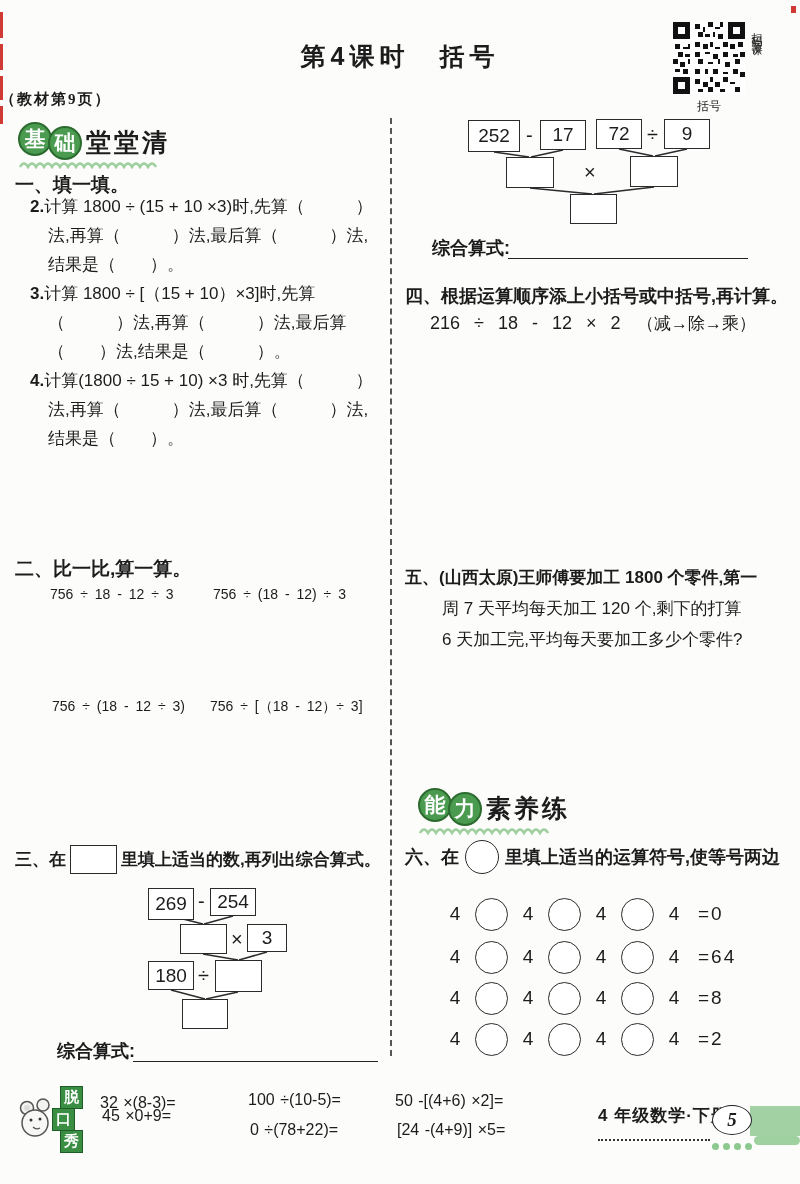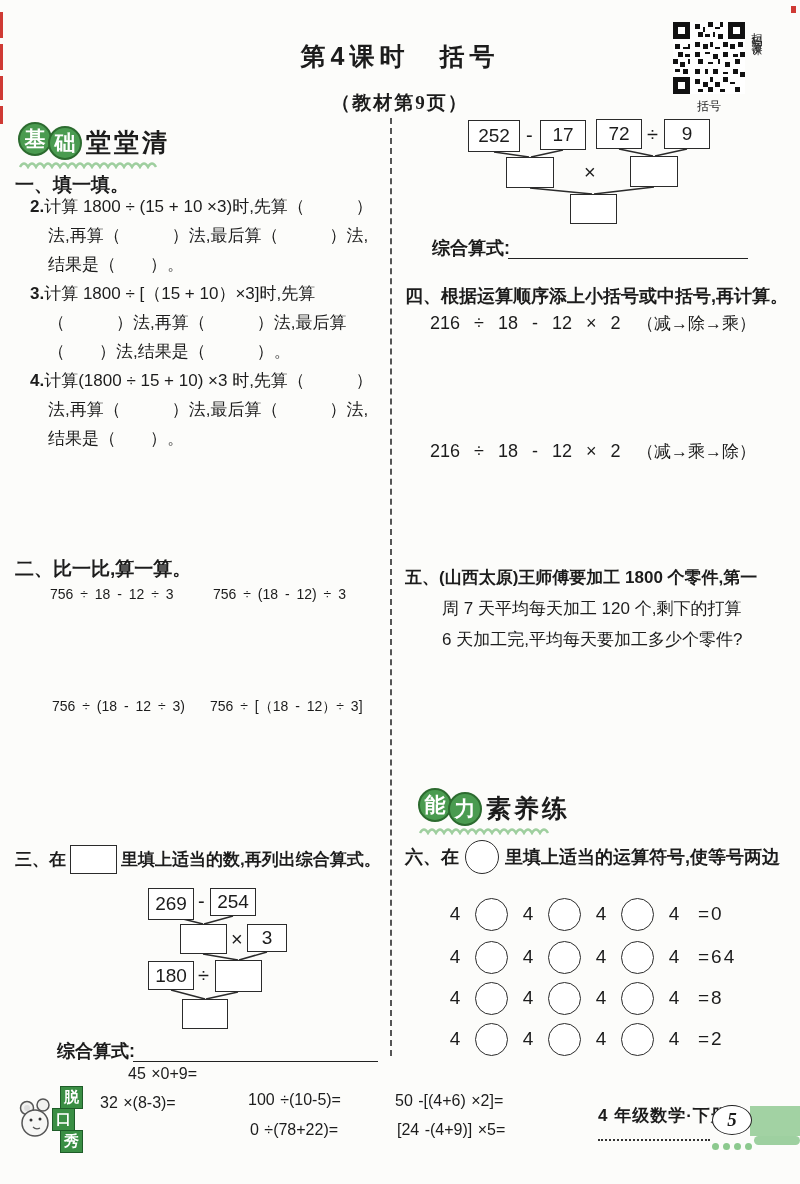--- a/index.html
+++ b/index.html
@@ -3,21 +3,21 @@
 <meta charset="utf-8">
 <style>
   html,body{margin:0;padding:0;background:#e8e8e6;}
   .page{position:relative;width:800px;height:1184px;background:#fcfcfa;overflow:hidden;
         font-family:"Liberation Sans","DejaVu Sans",sans-serif;color:#1c1c1c;margin:0 auto;}
   .abs{position:absolute;}
   .serif{font-family:"Liberation Serif","DejaVu Serif",serif;}
   .bold{font-weight:bold;}
   
   .page-title{left:0;top:40px;width:100%;text-align:center;font-size:25px;font-weight:bold;letter-spacing:5px;}
-  .page-subtitle{left:0;top:90px;width:100%;text-align:center;font-size:19px;font-weight:600;letter-spacing:2px;}
+  .page-subtitle{left:0;top:90px;width:100%;font-size:15px;font-weight:600;letter-spacing:2px;}
   
   .qr-wrap{left:673px;top:22px;width:110px;height:100px;}
   .qr-label{position:absolute;left:76px;top:2px;writing-mode:vertical-rl;font-size:11px;letter-spacing:3px;}
   .qr-caption{position:absolute;left:0;top:76px;width:72px;text-align:center;font-size:12px;}
   
   .redmark{width:3px;background:#cf3a34;left:0;}
   .reddot{left:791px;top:6px;width:5px;height:7px;background:#cf3a34;}
   
   .divider{left:390px;top:118px;height:938px;width:0;border-left:2px dashed #555;}
   
@@ -222,24 +222,20 @@
     <div class="flowbox" style="left:115px;top:81px;width:47px;height:30px;"></div>
   </div>
   <div class="abs lbl" style="left:432px;top:236px;">综合算式:</div>
   <div class="abs uline" style="left:508px;top:239px;width:240px;height:19px;"></div>
 
   <div class="abs sec-title" style="left:405px;top:284px;font-size:18px;white-space:nowrap;">四、根据运算顺序添上小括号或中括号,再计算。</div>
   <div class="abs" style="left:430px;top:312px;">
     <span class="p-expr">216 ÷ 18 - 12 × 2</span>
     <span class="p-hint">（减→除→乘）</span>
   </div>
-  <div class="abs" style="left:430px;top:440px;">
-    <span class="p-expr">216 ÷ 18 - 12 × 2</span>
-    <span class="p-hint">（减→乘→除）</span>
-  </div>
 
   <div class="abs" style="left:405px;top:562px;width:390px;">
     <div class="s5line bold" style="font-weight:bold;">五、(山西太原)王师傅要加工 1800 个零件,第一</div>
     <div class="s5line indent">周 7 天平均每天加工 120 个,剩下的打算</div>
     <div class="s5line indent">6 天加工完,平均每天要加工多少个零件?</div>
   </div>
 
   <div class="abs badge" style="left:418px;top:788px;">
     <div class="circ">能</div>
     <div class="circ circ2">力</div>
@@ -305,21 +301,21 @@
       <circle cx="15" cy="22" r="1.5" fill="#333"></circle>
       <circle cx="24" cy="21" r="1.5" fill="#333"></circle>
       <path d="M17 29 q3 3 7 1" stroke="#555" stroke-width="1.2" fill="none"></path>
     </svg>
     <div class="ts-square" style="left:44px;top:0;">脱</div>
     <div class="ts-square" style="left:36px;top:22px;">口</div>
     <div class="ts-square" style="left:44px;top:44px;">秀</div>
   </div>
 
   <div class="abs beq" style="left:100px;top:1094px;">32 ×(8-3)=</div>
-  <div class="abs beq" style="left:102px;top:1065px;margin-left:26px;">45 ×0+9=</div>
+  <div class="abs beq" style="left:102px;top:1107px;">45 ×0+9=</div>
   <div class="abs beq" style="left:248px;top:1091px;">100 ÷(10-5)=</div>
   <div class="abs beq" style="left:250px;top:1121px;">0 ÷(78+22)=</div>
   <div class="abs beq" style="left:395px;top:1092px;">50 -[(4+6) ×2]=</div>
   <div class="abs beq" style="left:397px;top:1121px;">[24 -(4+9)] ×5=</div>
 
   <div class="abs footer-bar" style="left:750px;top:1106px;width:50px;height:30px;"></div>
   <div class="abs footer-text" style="left:598px;top:1104px;">4 年级数学·下册</div>
   <div class="abs page-oval" style="left:712px;top:1105px;">5</div>
   <div class="abs dotline" style="left:598px;top:1130px;width:112px;height:9px;"></div>
   <div class="abs" style="left:712px;top:1136px;">

